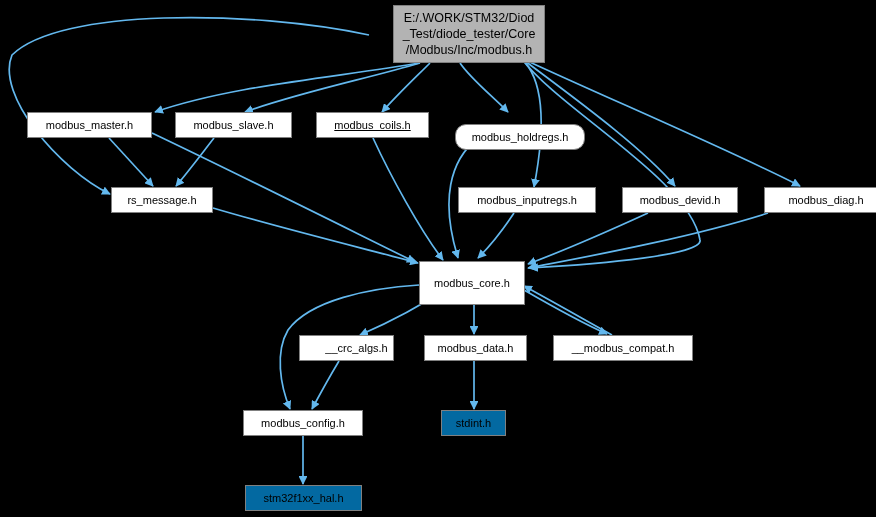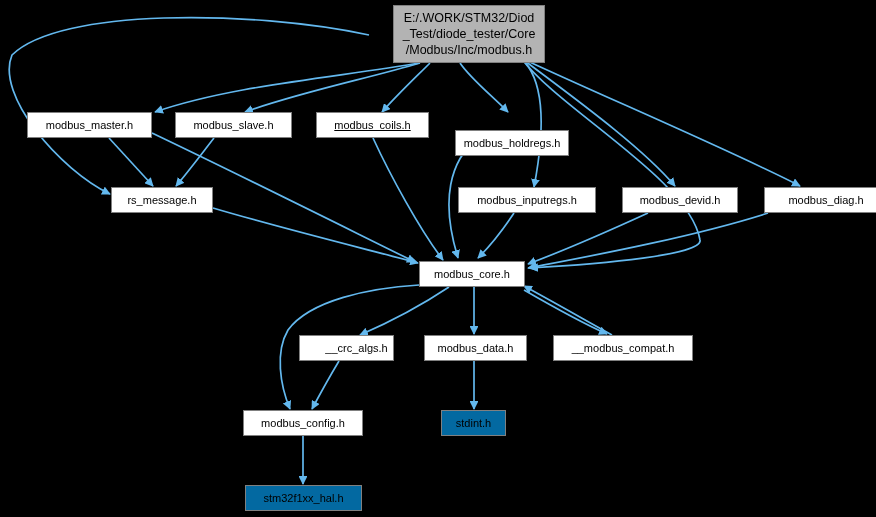--- a/index.html
+++ b/index.html
@@ -69,26 +69,26 @@
         <path d="M 303,436 L 303,484" fill="none" stroke="#63b8ee" stroke-width="1.7" marker-end="url(#arrow)"></path>
       </g>
   </svg>
   <div id="nodes">
       <div class="node root" style="left: 369px; top: 5px; width: 152px; height: 58px; margin-left: 24px;"><span class="node-label">E:/.WORK/STM32/Diod
 _Test/diode_tester/Core
 /Modbus/Inc/modbus.h</span></div>
       <div class="node" style="left: 27px; top: 112px; width: 125px; height: 26px;"><span class="node-label">modbus_master.h</span></div>
       <div class="node" style="left: 175px; top: 112px; width: 117px; height: 26px;"><span class="node-label">modbus_slave.h</span></div>
       <div class="node" style="left: 316px; top: 112px; width: 113px; height: 26px; text-decoration: underline;"><span class="node-label">modbus_coils.h</span></div>
-      <div class="node" style="left: 455px; top: 130px; width: 114px; height: 26px;"><span class="node-label">modbus_holdregs.h</span></div>
+      <div class="node" style="left: 455px; top: 124px; width: 130px; height: 26px; border-radius: 11px;"><span class="node-label">modbus_holdregs.h</span></div>
       <div class="node" style="left: 111px; top: 187px; width: 102px; height: 26px;"><span class="node-label">rs_message.h</span></div>
       <div class="node" style="left: 458px; top: 187px; width: 138px; height: 26px;"><span class="node-label">modbus_inputregs.h</span></div>
       <div class="node" style="left: 622px; top: 187px; width: 116px; height: 26px;"><span class="node-label">modbus_devid.h</span></div>
       <div class="node" style="left: 764px; top: 187px; width: 124px; height: 26px;"><span class="node-label">modbus_diag.h</span></div>
-      <div class="node" style="left: 419px; top: 261px; width: 106px; height: 26px;"><span class="node-label">modbus_core.h</span></div>
+      <div class="node" style="left: 419px; top: 261px; width: 106px; height: 44px;"><span class="node-label">modbus_core.h</span></div>
       <div class="node" style="left: 299px; top: 335px; width: 95px; height: 26px; padding-left: 20px;"><span class="node-label">__crc_algs.h</span></div>
       <div class="node" style="left: 424px; top: 335px; width: 103px; height: 26px;"><span class="node-label">modbus_data.h</span></div>
       <div class="node" style="left: 553px; top: 335px; width: 140px; height: 26px;"><span class="node-label">__modbus_compat.h</span></div>
       <div class="node" style="left: 243px; top: 410px; width: 120px; height: 26px; text-align: center;"><span class="node-label">modbus_config.h</span></div>
       <div class="node system" style="left: 441px; top: 410px; width: 65px; height: 26px;"><span class="node-label">stdint.h</span></div>
       <div class="node system" style="left: 245px; top: 485px; width: 117px; height: 26px;"><span class="node-label">stm32f1xx_hal.h</span></div>
     </div>
 </div>
 
 </body></html>

